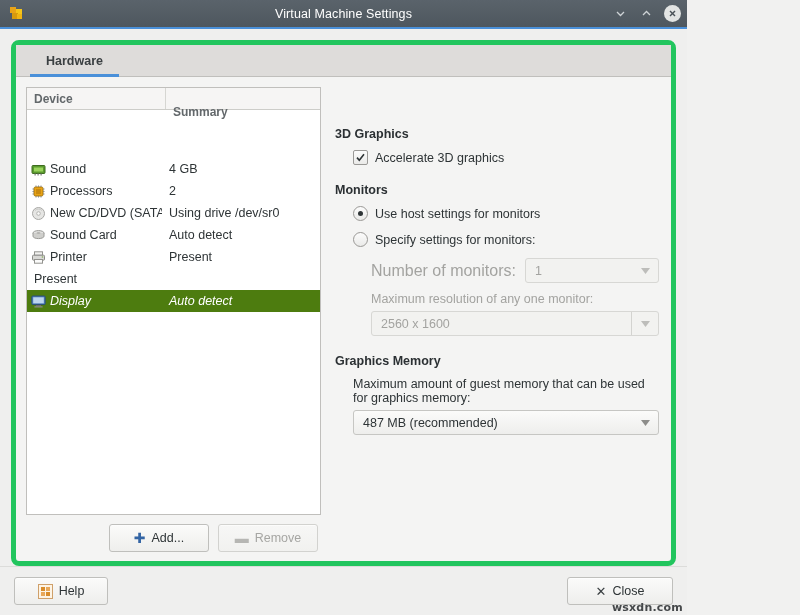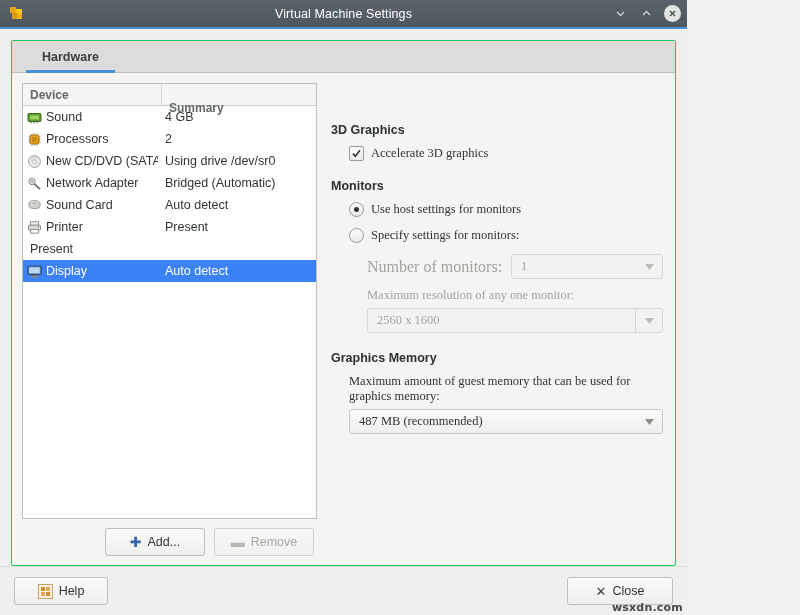--- a/index.html
+++ b/index.html
@@ -62,22 +62,22 @@
   
   .content-wrap {
     flex: 1 1 auto;
     padding: 11px 11px 0 11px;
     display: flex; flex-direction: column;
     min-height: 0;
   }
   .panel {
     flex: 1 1 auto;
     background: #f4f4f3;
-    border: 1px solid #22c55e;
-    border-radius: 2px;
+    border: 5px solid #22c55e;
+    border-radius: 8px;
     display: flex; flex-direction: column;
     min-height: 0;
   }
 
   
   .tabbar {
     height: 31px; min-height: 31px;
     background: #dedcda;
     border-bottom: 1px solid #c0bfbc;
     display: flex; align-items: stretch;
@@ -115,20 +115,21 @@
   }
 
   
   .devlist {
     flex: 1 1 auto;
     background: #ffffff;
     border: 1px solid #c0bfbc;
     display: flex; flex-direction: column;
     min-height: 0;
     overflow: hidden;
+    gap: 48px;
   }
   .devlist-head {
     display: flex;
     height: 21px; min-height: 21px;
     background: #f6f5f4;
     border-bottom: 1px solid #cdcdc9;
     color: #63686b;
     font-weight: bold;
     font-size: 12px;
   }
@@ -138,22 +139,23 @@
   }
   .col-dev { width: 131px; min-width: 131px; border-right: 1px solid #d6d6d2; }
   .col-sum { flex: 1 1 auto; margin-top: 24px; }
   .devrow {
     display: flex; align-items: center;
     height: 22px; min-height: 22px;
     font-size: 12.5px;
     color: #2e3436;
   }
   .devrow.selected {
-    background: #3b82f6;
+    background: #4d7c0f;
     color: #ffffff;
+    font-style: italic;
   }
   .devrow .cell-dev {
     width: 131px; min-width: 131px;
     display: flex; align-items: center;
     gap: 4px;
     padding-left: 4px;
     white-space: nowrap;
     overflow: hidden;
   }
   .devrow .cell-sum {
@@ -210,21 +212,21 @@
     min-width: 0;
     margin-top: 40px;
   }
   .sec-title {
     font-weight: bold;
     font-size: 12.5px;
     color: #2b3033;
     margin: 0 0 9px 0;
   }
   .sec { margin-bottom: 18px; }
-  .indent { padding-left: 18px; font-family: Liberation Serif, serif; }
+  .indent { padding-left: 18px; }
 
   .optrow {
     display: flex; align-items: center;
     gap: 7px;
     margin-bottom: 11px;
     font-size: 12.5px;
   }
   .checkbox {
     width: 13px; height: 13px;
     border: 1px solid #9a9996;
@@ -416,33 +418,20 @@
                       </svg>
                     </span>
                     <span>New CD/DVD (SATA)</span>
                   </div>
                   <div class="cell-sum">Using drive /dev/sr0</div>
                 </div>
                 <div class="devrow">
                   <div class="cell-dev">
                     <span class="dev-ico">
                       <svg width="15" height="15" viewBox="0 0 15 15">
-                        <circle cx="5" cy="5.5" r="3.2" fill="#dcdcda" stroke="#8f8f8c"></circle>
-                        <circle cx="5" cy="5.5" r="1.2" fill="#a9a9a6"></circle>
-                        <line x1="7.2" y1="7.8" x2="13" y2="13.2" stroke="#6e6e6c" stroke-width="1.8"></line>
-                      </svg>
-                    </span>
-                    <span>Network Adapter</span>
-                  </div>
-                  <div class="cell-sum">Bridged (Automatic)</div>
-                </div>
-                <div class="devrow">
-                  <div class="cell-dev">
-                    <span class="dev-ico">
-                      <svg width="15" height="15" viewBox="0 0 15 15">
                         <ellipse cx="7.5" cy="5" rx="5.5" ry="2.4" fill="#e2e2e0" stroke="#9a9a97"></ellipse>
                         <path d="M2 5 v3.2 a5.5 2.4 0 0 0 11 0 V5" fill="#cfcfcc" stroke="#9a9a97"></path>
                         <ellipse cx="7.5" cy="5" rx="2" ry="0.9" fill="#b4b4b1"></ellipse>
                       </svg>
                     </span>
                     <span>Sound Card</span>
                   </div>
                   <div class="cell-sum">Auto detect</div>
                 </div>
                 <div class="devrow">

